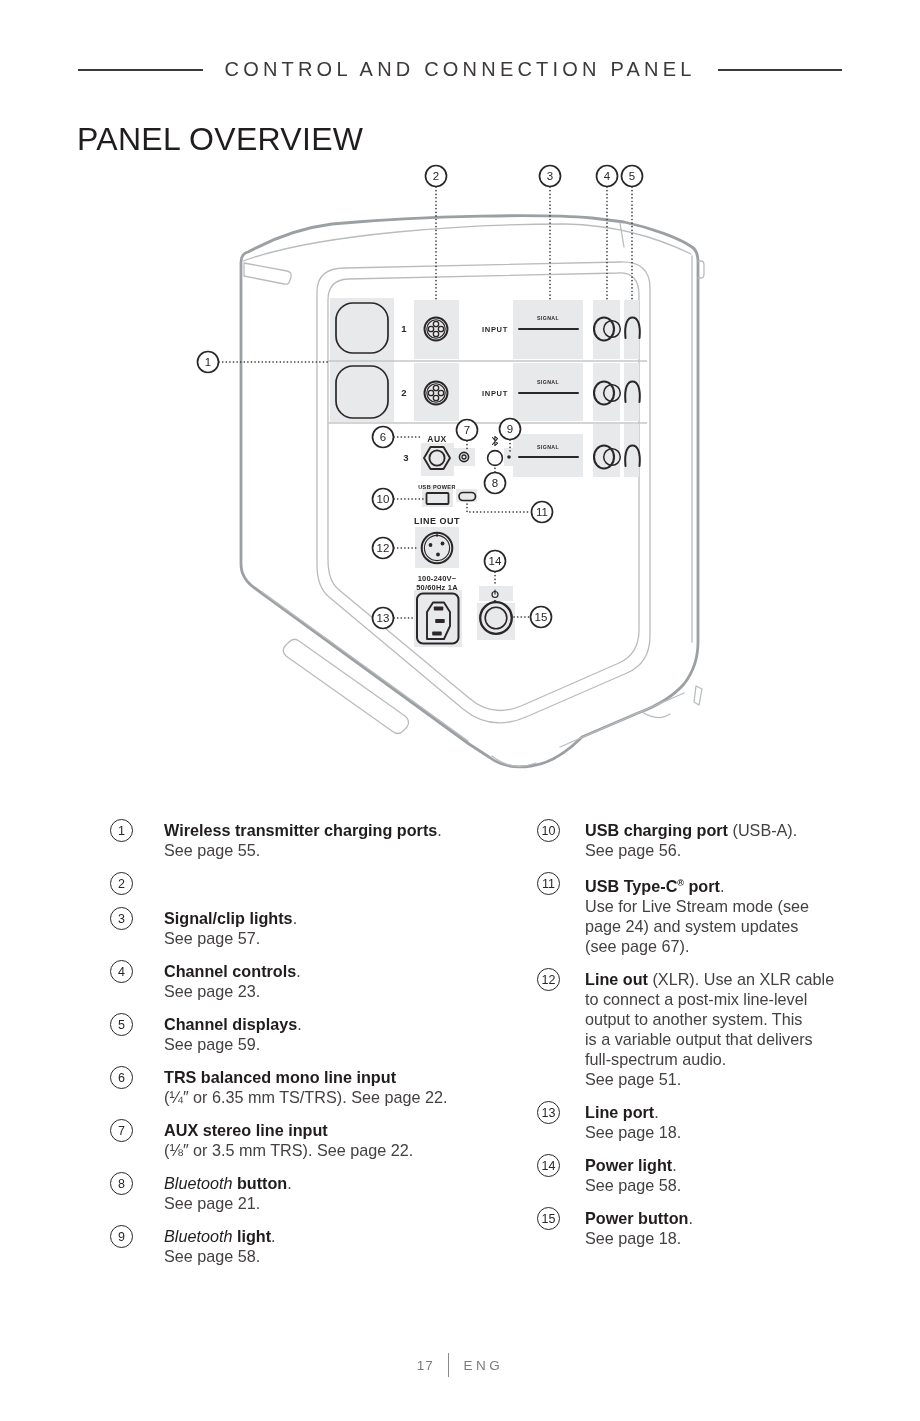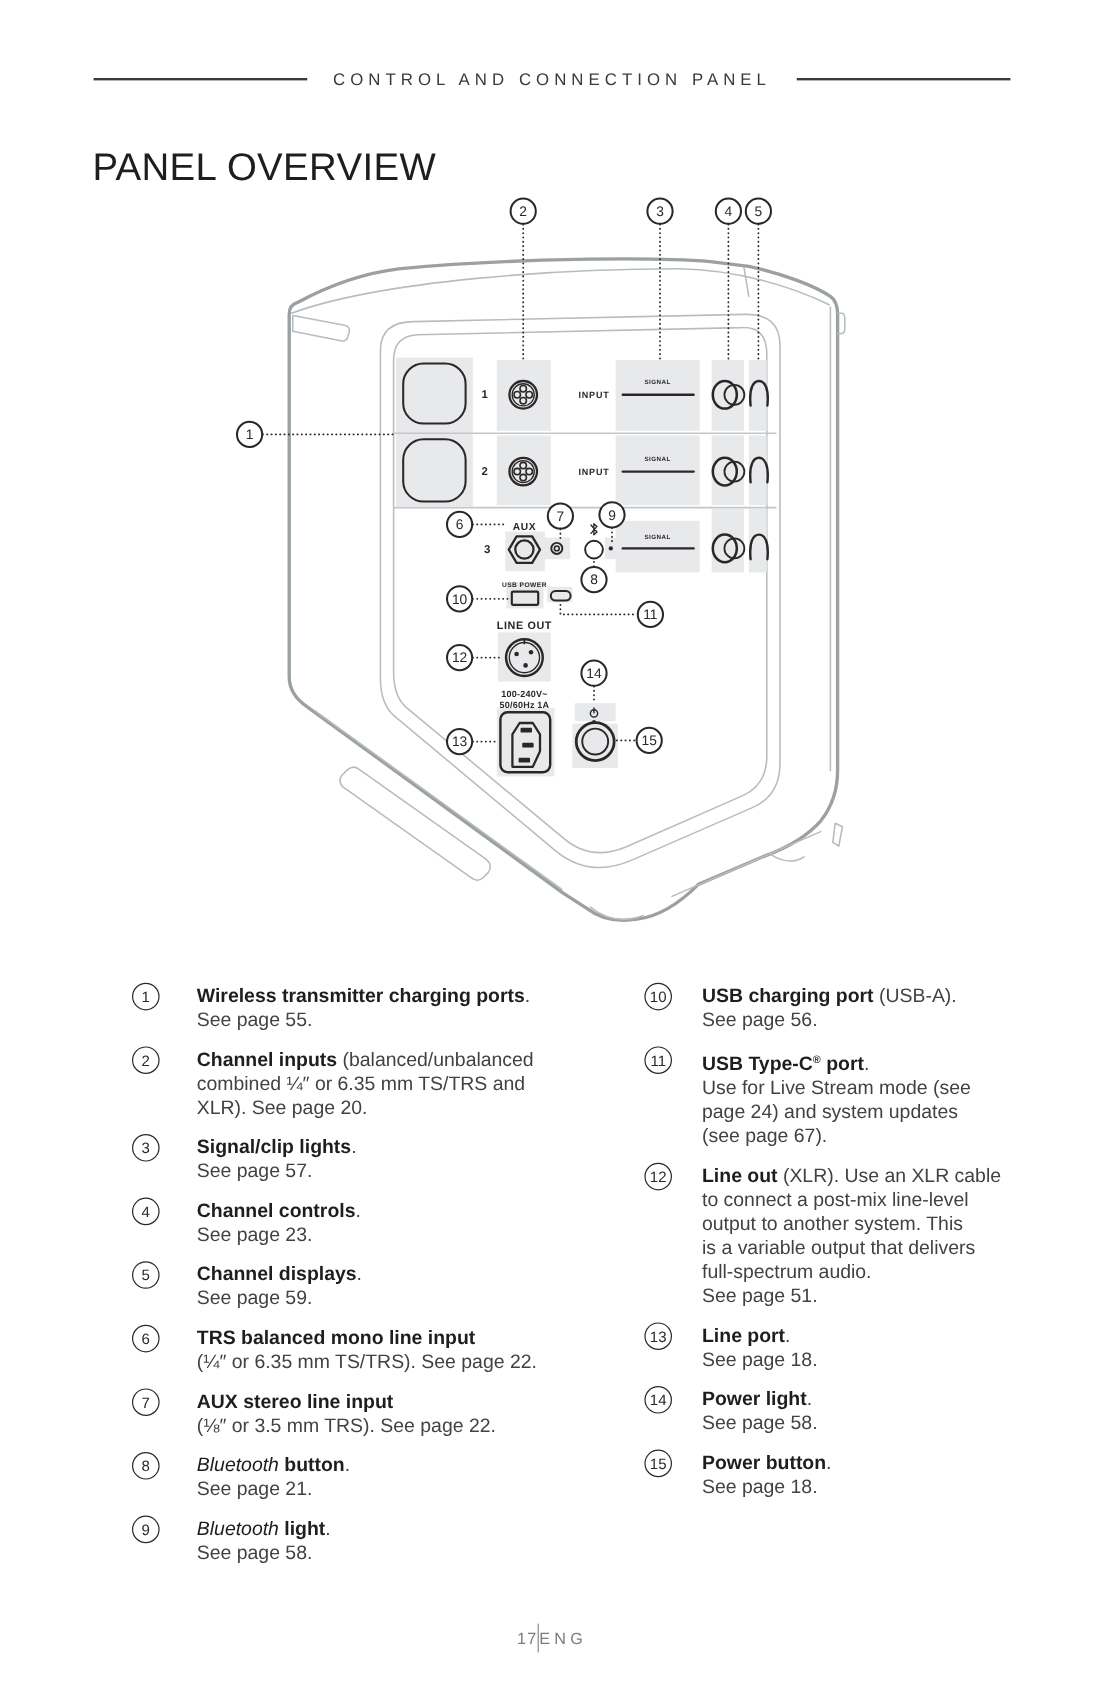--- a/index.html
+++ b/index.html
@@ -4,21 +4,21 @@
 <style>
   html,body{margin:0;padding:0;}
   body{
     width:920px;height:1421px;position:relative;background:#ffffff;
     font-family:"Liberation Sans",sans-serif;overflow:hidden;
   }
   
   .header{position:absolute;left:78px;top:58px;width:764px;display:flex;align-items:center;gap:22px;}
   .header .rule{flex:1;height:0;border-top:2px solid #3d393a;}
   .header .header-title{
-    font-size:14px;letter-spacing:4.2px;color:#3d393a;white-space:nowrap;font-weight:400;
+    font-size:20px;letter-spacing:4.2px;color:#3d393a;white-space:nowrap;font-weight:400;
   }
   .page-title{
     position:absolute;left:77px;top:121px;font-size:32px;font-weight:400;
     letter-spacing:.3px;color:#211d1e;white-space:nowrap;
   }
   
   .diagram{position:absolute;left:0;top:160px;}
   svg{font-family:"Liberation Sans",sans-serif;}
   .shade{fill:#e8e9ea;}
   .oline{fill:none;stroke:#9ba0a3;stroke-width:2.8;stroke-linejoin:round;stroke-linecap:round;}
@@ -44,21 +44,21 @@
   #legend-right .legend-text{margin-left:25px;}
   .legend-text{font-size:16.2px;line-height:20px;}
   .legend-line{white-space:nowrap;}
   .seg-b{font-weight:bold;color:#211d1e;}
   .seg-i{font-weight:normal;font-style:italic;color:#211d1e;}
   .seg-r{color:#454142;}
   .seg-sup{font-weight:bold;color:#211d1e;font-size:9px;vertical-align:6px;}
   
   .footer{
     position:absolute;top:1353px;left:0;width:920px;display:flex;
-    justify-content:center;align-items:center;color:#7b7c7f;font-size:13.5px;
+    justify-content:center;align-items:center;gap:14px;color:#7b7c7f;font-size:13.5px;
   }
   .footer .page-num{letter-spacing:1px;}
   .footer .footer-divider{width:1.5px;height:24px;background:#8a8b8e;}
   .footer .lang{letter-spacing:3.5px;}
 </style>
 </head>
 <body>
 
 <div class="header">
   <div class="rule"></div>
@@ -303,25 +303,20 @@
 <div class="legend-col" id="legend-left">
     <div class="legend-item">
       <div class="badge">1</div>
       <div class="legend-text">
         <div class="legend-line"><span class="seg-b">Wireless transmitter charging ports</span><span class="seg-r">.</span></div>
         <div class="legend-line"><span class="seg-r">See page 55.</span></div>
       </div>
     </div>
     <div class="legend-item">
       <div class="badge">2</div>
-      <div class="legend-text">
-        <div class="legend-line"><span class="seg-b">Channel inputs</span><span class="seg-r"> (balanced/unbalanced</span></div>
-        <div class="legend-line"><span class="seg-r">combined ¼″ or 6.35 mm TS/TRS and</span></div>
-        <div class="legend-line"><span class="seg-r">XLR). See page 20.</span></div>
-      </div>
     </div>
     <div class="legend-item">
       <div class="badge">3</div>
       <div class="legend-text">
         <div class="legend-line"><span class="seg-b">Signal/clip lights</span><span class="seg-r">.</span></div>
         <div class="legend-line"><span class="seg-r">See page 57.</span></div>
       </div>
     </div>
     <div class="legend-item">
       <div class="badge">4</div>

